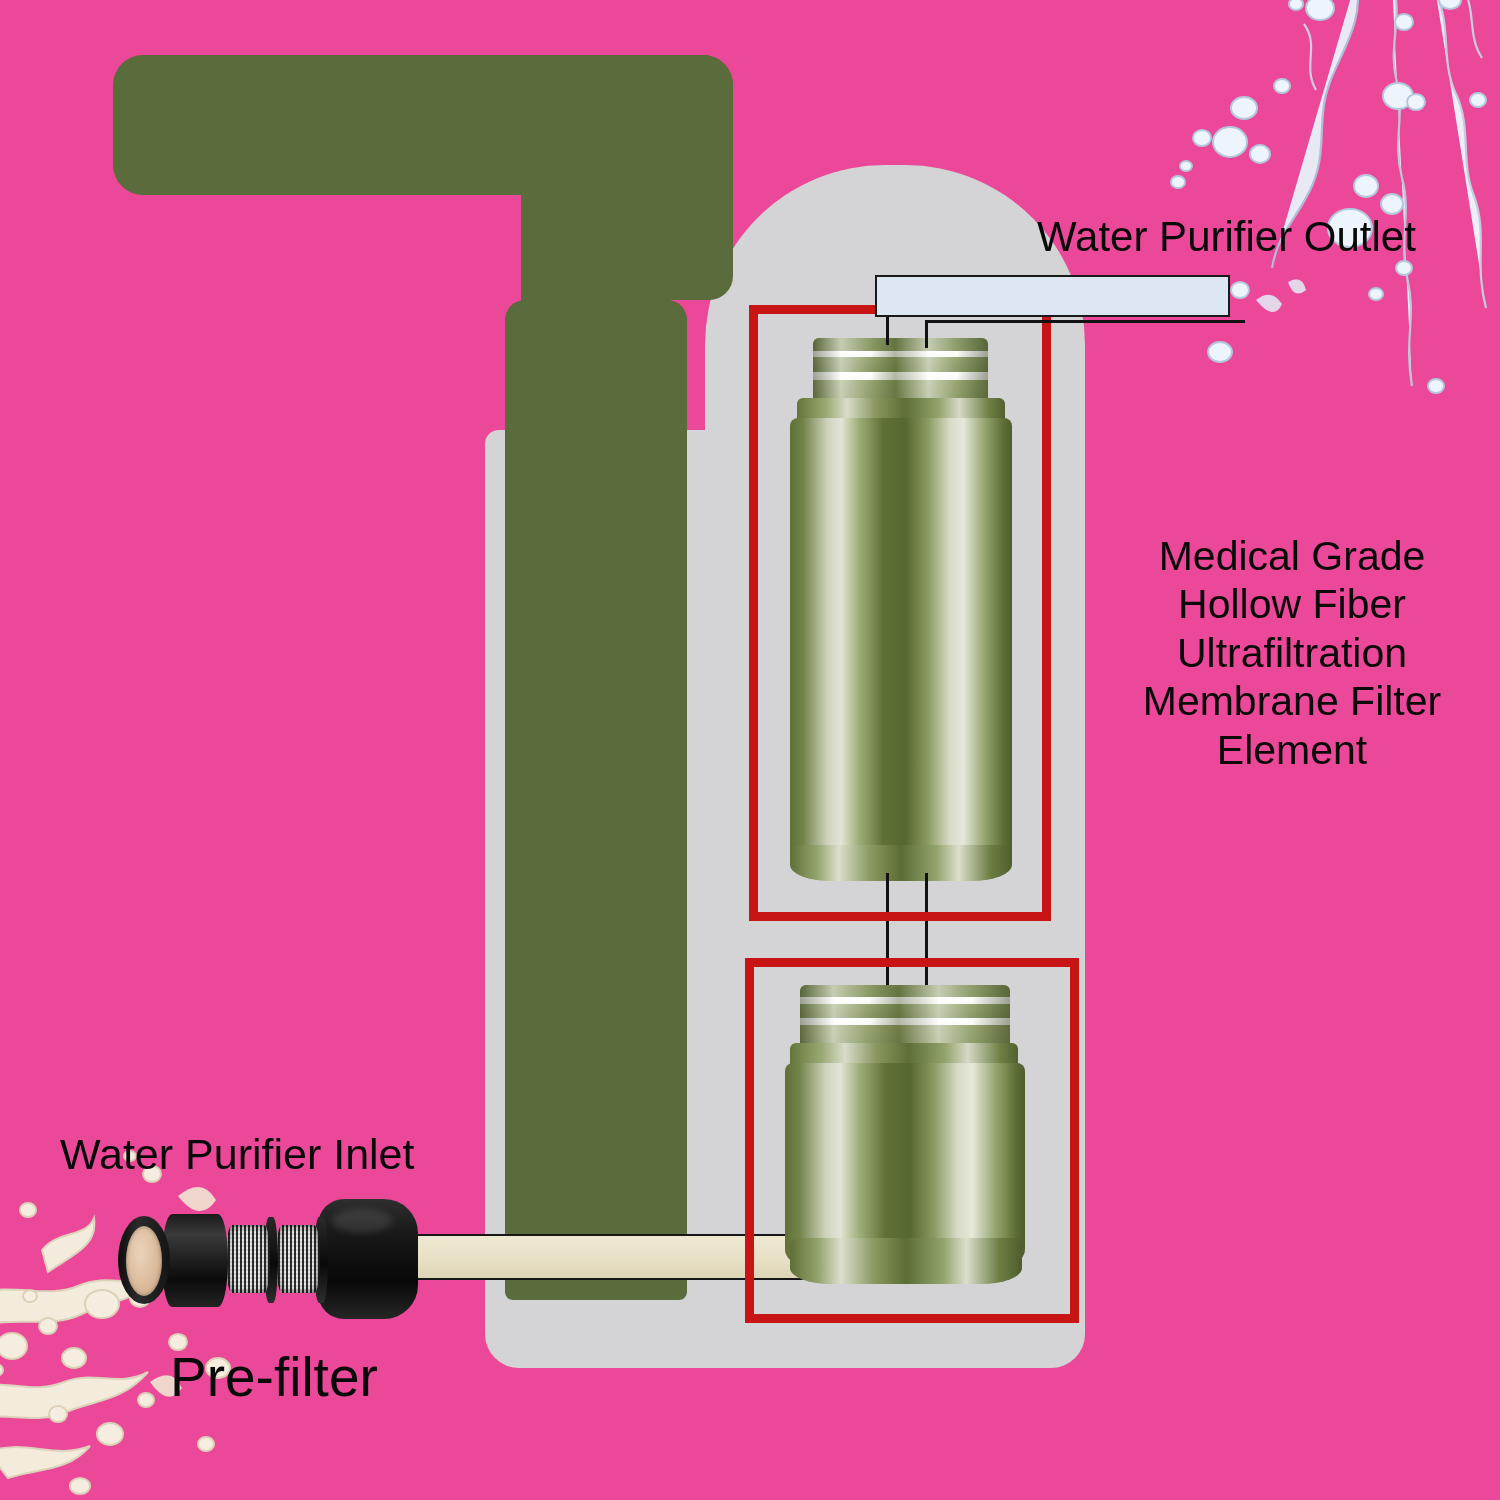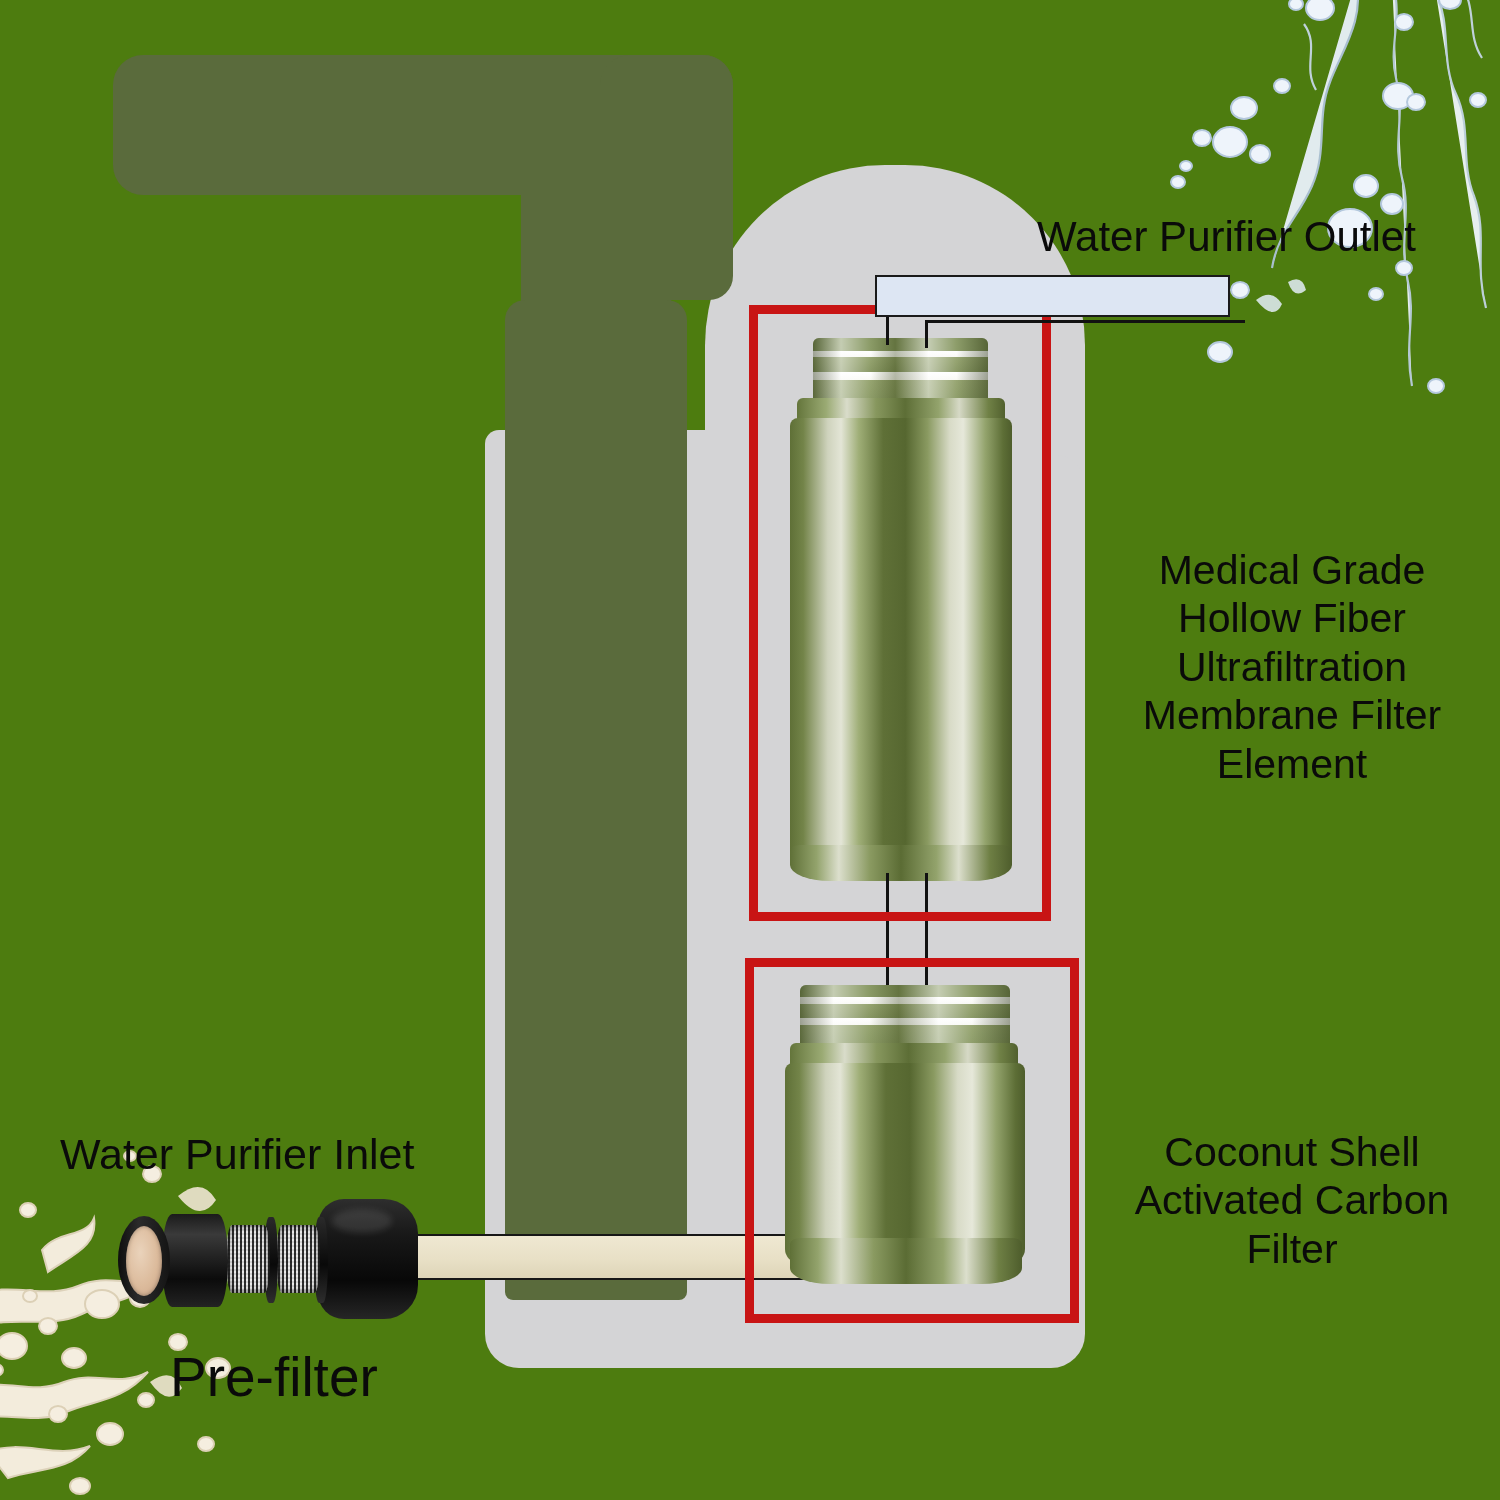--- a/index.html
+++ b/index.html
@@ -4,21 +4,21 @@
 <style>
   html, body {
     margin: 0;
     padding: 0;
     background: #ffffff;
   }
   #stage {
     position: relative;
     width: 1500px;
     height: 1500px;
-    background: #4d7c0f;
+    background: #ec4899;
     overflow: hidden;
     font-family: "Liberation Sans", sans-serif;
   }
 
   
   .splash {
     position: absolute;
     pointer-events: none;
   }
   .splash svg { display: block; }
@@ -265,21 +265,21 @@
   
   .label {
     position: absolute;
     color: #0a0a0a;
     font-family: "Liberation Sans", sans-serif;
     font-weight: 400;
     white-space: pre-line;
   }
   #label-outlet { left: 1037px; top: 213px; font-size: 42px; line-height: 1.12; }
   #label-membrane {
-    left: 1092px; top: 546px;
+    left: 1092px; top: 532px;
     width: 400px;
     font-size: 41px; line-height: 1.18;
     text-align: center;
   }
   #label-carbon {
     left: 1092px; top: 1128px;
     width: 400px;
     font-size: 41px; line-height: 1.18;
     text-align: center;
   }
@@ -419,21 +419,18 @@
   <div id="outlet-box"></div>
 
   <div class="label" id="label-outlet">Water Purifier Outlet</div>
 
   <div class="label" id="label-membrane">Medical Grade
 Hollow Fiber
 Ultrafiltration
 Membrane Filter
 Element</div>
 
-  <div class="label" id="label-carbon">Coconut Shell
-Activated Carbon
-Filter</div>
 
   <div class="label" id="label-prefilter">Pre-filter</div>
 
   <div class="label" id="label-inlet">Water Purifier Inlet</div>
 
 </div>
 
 </body></html>

